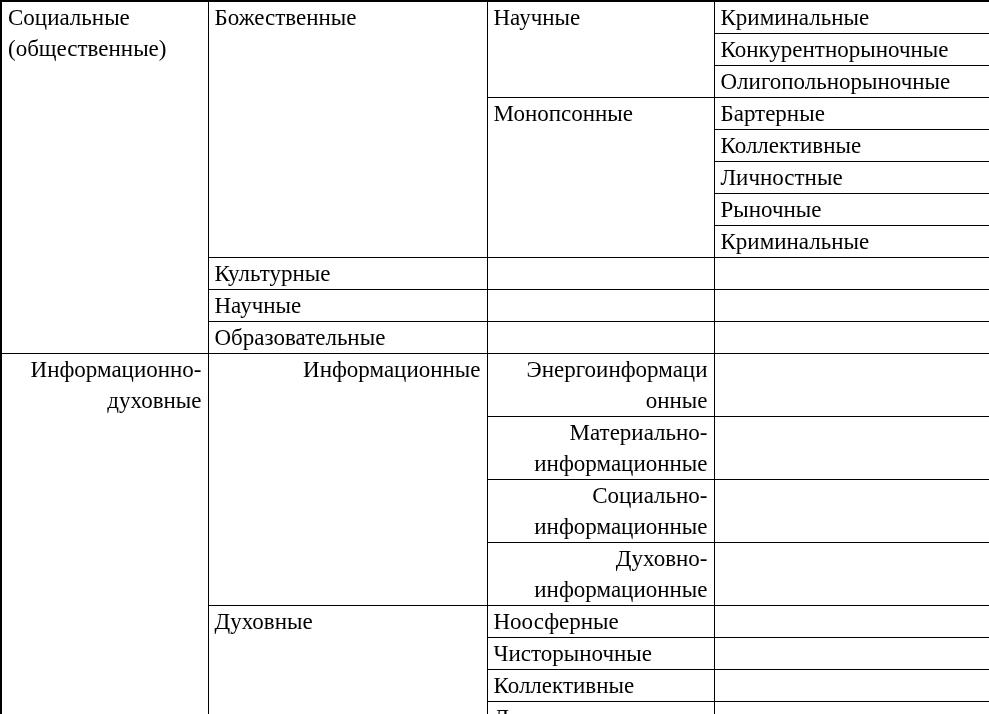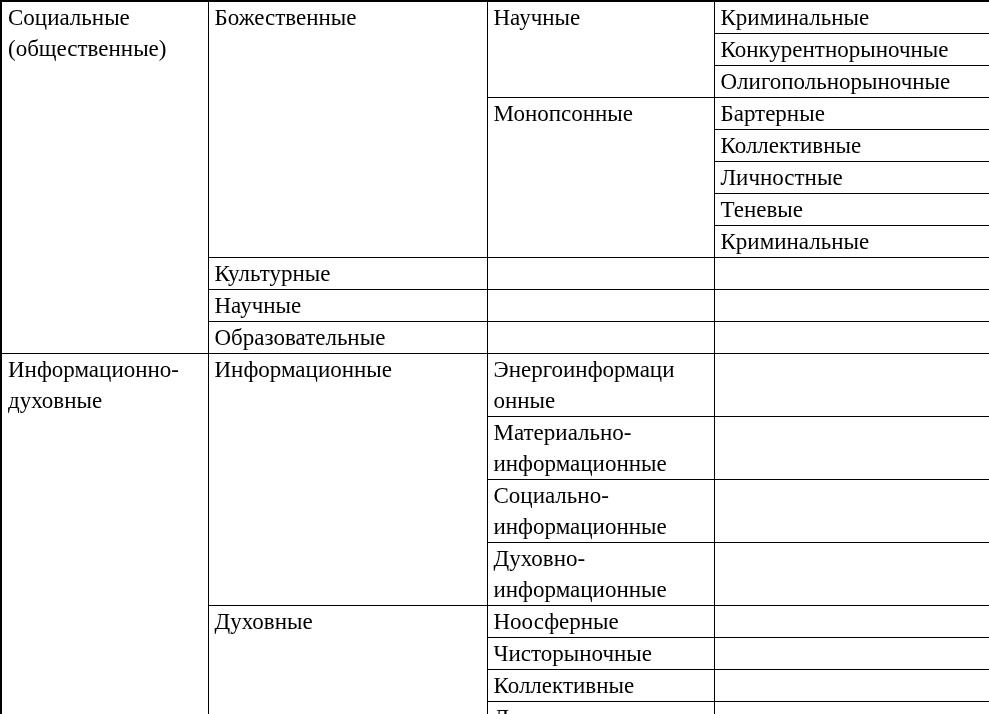--- a/index.html
+++ b/index.html
@@ -30,21 +30,21 @@
   }
   table.classification td{
     border:1.5px solid var(--border-color);
     vertical-align:top;
     padding:0 6px;
     line-height:31px;
     white-space:pre-line;
     overflow:hidden;
   }
   tr.single{height:31px;}
-  tr.double{height:62px;}
+  tr.double{height:62px;text-align:right;}
   tr.single-last{height:30px;}
 </style>
 </head>
 <body>
 
 <div class="page">
   <table class="classification">
     <colgroup>
       <col style="width:207px">
       <col style="width:279px">
@@ -69,21 +69,21 @@
         <td rowspan="5">Монопсонные</td>
         <td>Бартерные</td>
       </tr>
       <tr class="single">
         <td>Коллективные</td>
       </tr>
       <tr class="single">
         <td>Личностные</td>
       </tr>
       <tr class="single">
-        <td>Теневые</td>
+        <td>Рыночные</td>
       </tr>
       <tr class="single">
         <td>Криминальные</td>
       </tr>
       <tr class="single">
         <td>Культурные</td>
         <td></td>
         <td></td>
       </tr>
       <tr class="single">

